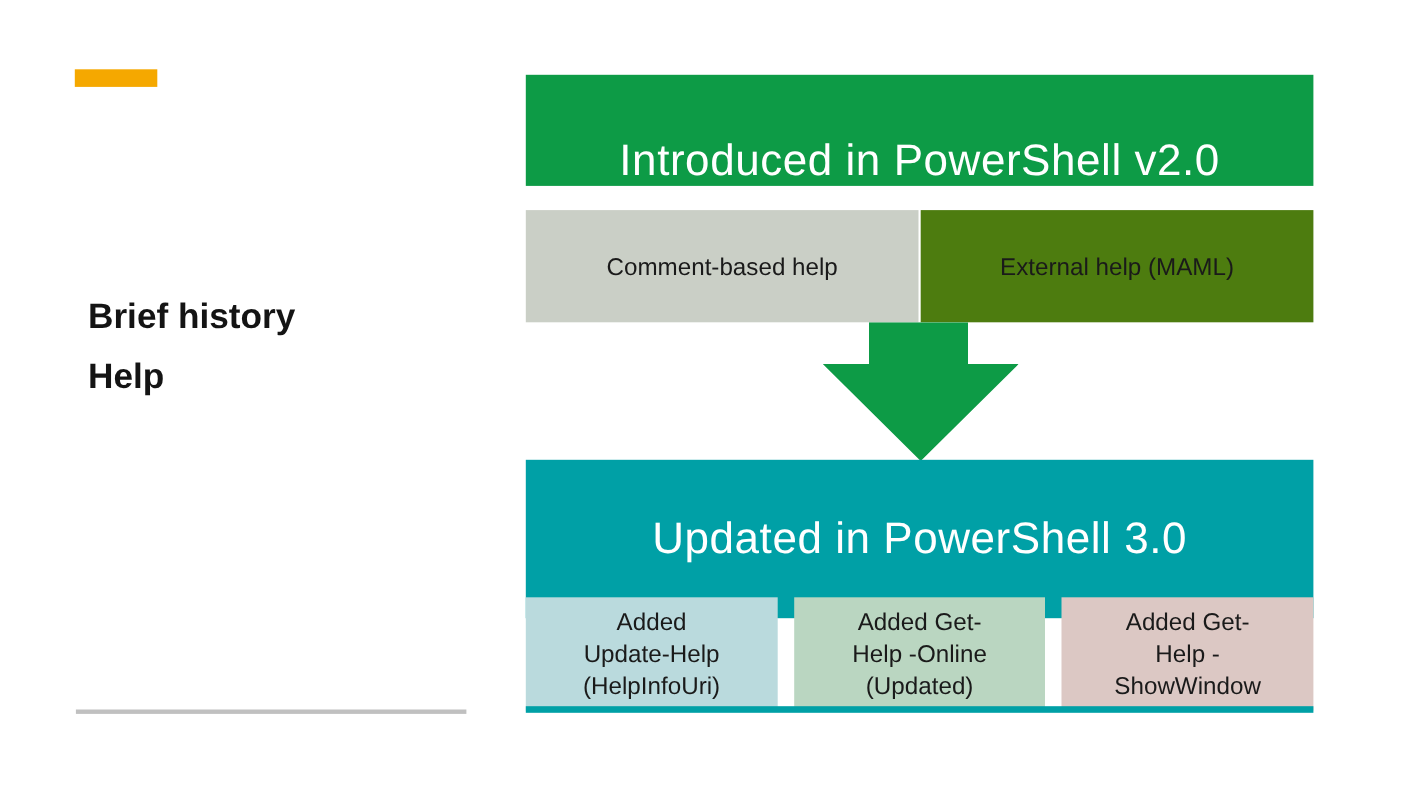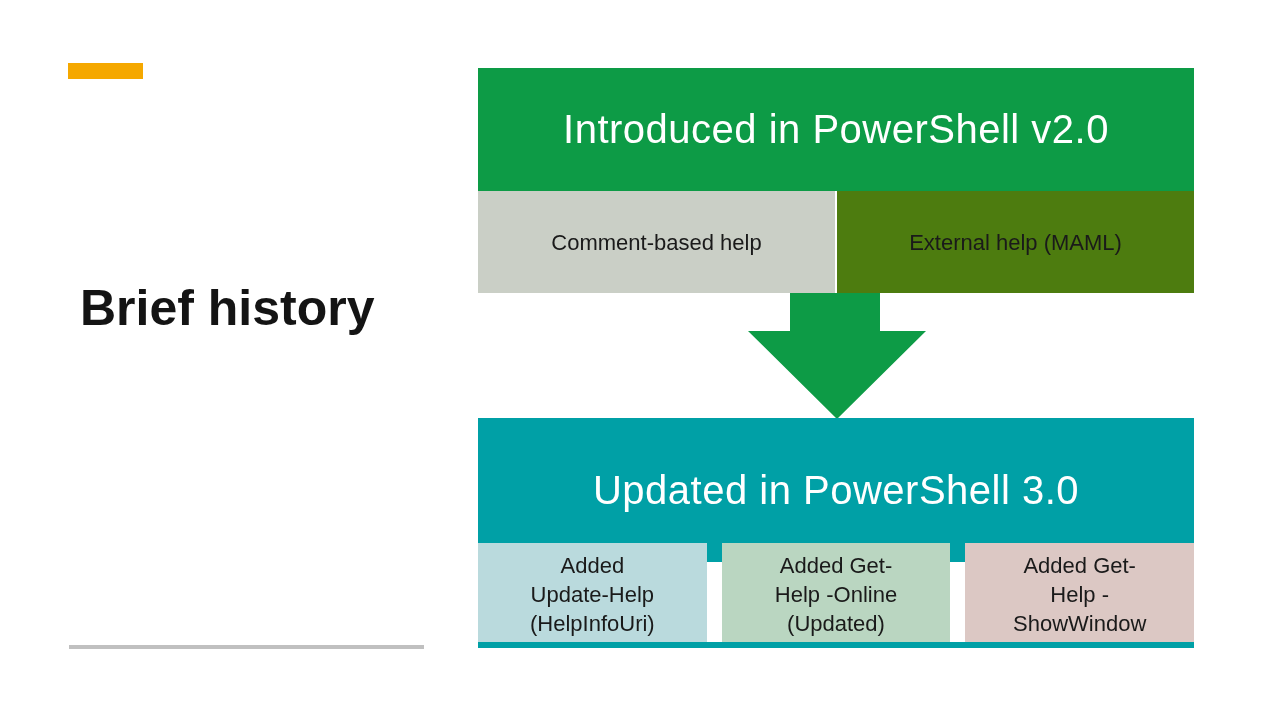--- a/index.html
+++ b/index.html
@@ -6,35 +6,35 @@
   body {
     width:1280px; height:720px; background:#ffffff;
     font-family:"Liberation Sans", sans-serif;
     overflow:hidden;
   }
   .slide { position:relative; width:1280px; height:720px; background:#ffffff; }
 
   .accent-bar { position:absolute; left:68px; top:63px; width:75px; height:16px; }
 
   .slide-title {
-    position:absolute; left:80px; top:281px; width:400px;
-    font-size:50px; font-weight:700; color:#141414;
+    position:absolute; left:80px; top:260px; width:400px;
+    font-size:32px; font-weight:700; color:#141414;
     line-height:55px; letter-spacing:0px;
   }
   .slide-title span { display:block; }
 
   .footer-rule { position:absolute; left:69px; top:645px; width:355px; height:4px; }
 
   .hdr-box {
     position:absolute; left:478px; width:716px;
     display:flex; align-items:center; justify-content:center;
     color:#ffffff; font-size:40px; font-weight:400; letter-spacing:0.5px;
     white-space:nowrap;
   }
-  .hdr-v2 { top:68px;  height:123px; }
+  .hdr-v2 { top:68px;  height:101px;align-items:flex-end; }
   .hdr-v3 { top:418px; height:144px; }
 
   .cells-row {
     position:absolute; left:478px; width:716px;
     display:flex; gap:2px;
   }
   .row-v2 { top:191px; height:102px; }
   .row-v3 { top:543px; height:103px;gap:15px; }
 
   .cell {
@@ -51,20 +51,21 @@
 </style>
 </head>
 <body>
 
 <div class="slide">
 
   <div class="accent-bar" style="background-color: rgb(245, 168, 0);"></div>
 
   <div class="slide-title">
     <span>Brief history</span>
+    <span>Help</span>
   </div>
 
   <div class="footer-rule" style="background-color: rgb(192, 192, 192);"></div>
 
   <div class="hdr-box hdr-v2" style="background-color: rgb(13, 155, 70);">
     <span>Introduced in PowerShell v2.0</span>
   </div>
 
   <div class="cells-row row-v2">
     <div class="cell" style="background-color: rgb(202, 207, 198);">

